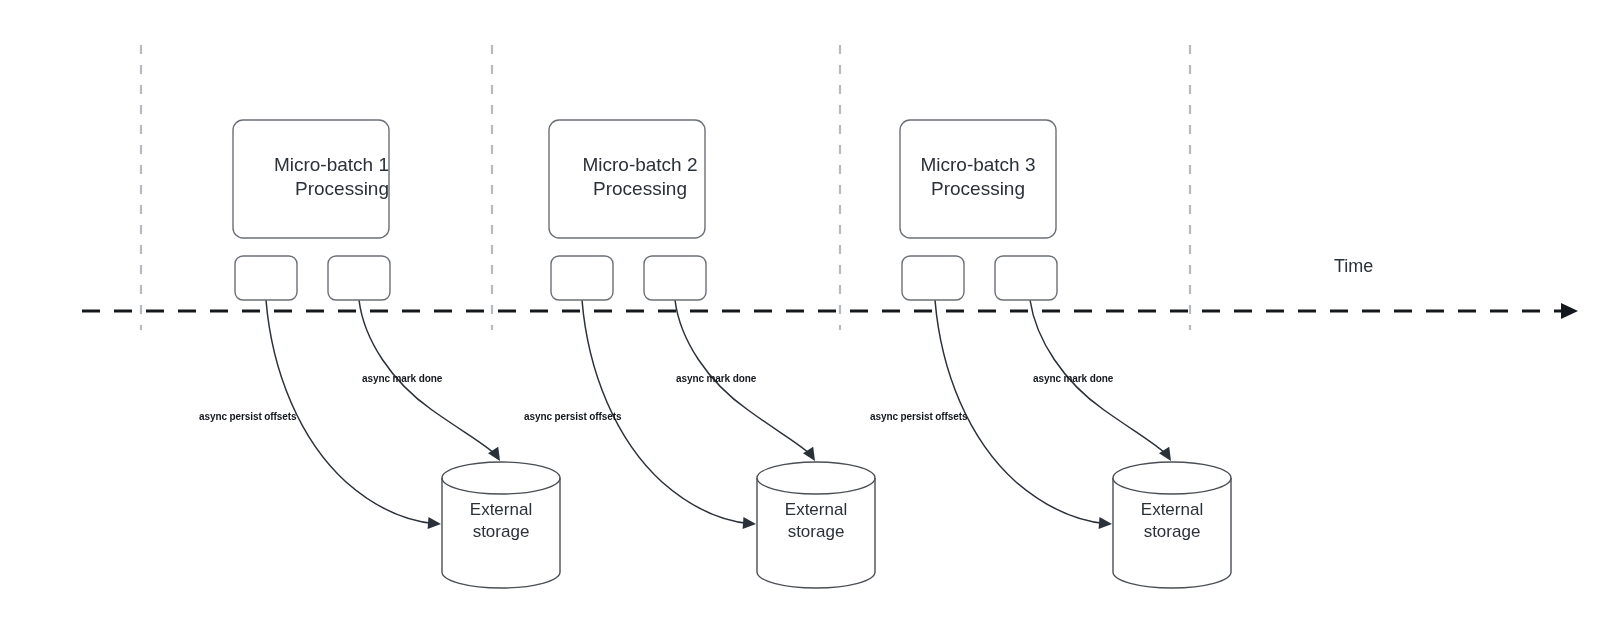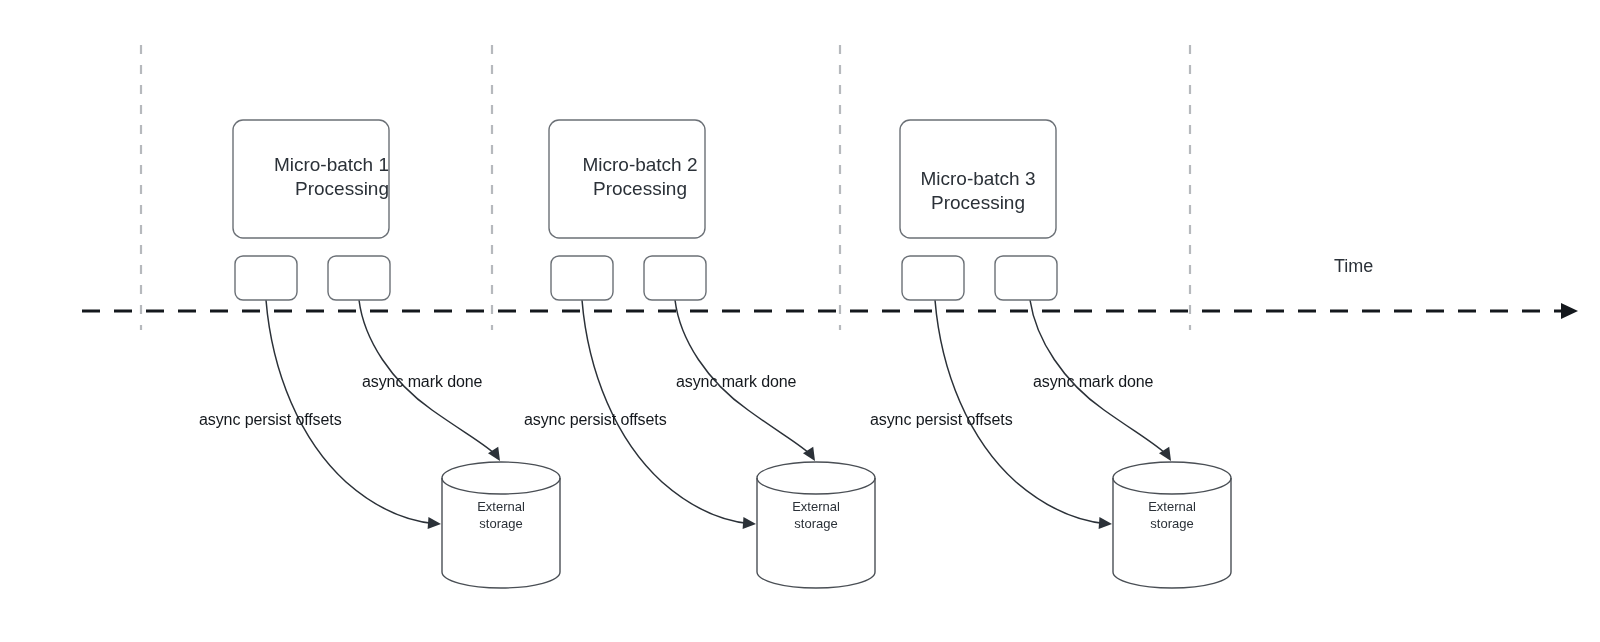--- a/index.html
+++ b/index.html
@@ -34,26 +34,26 @@
     color: #2b3138;
     white-space: pre-line;
     pointer-events: none;
   }
   .batch-label {
     width: 156px;
     font-size: 19px;
   }
   .storage-label {
     width: 122px;
-    font-size: 13px;
+    font-size: 17px;
   }
   .edge-label {
     position: absolute;
-    font-size: 16px;
-    font-weight: normal;
+    font-size: 10px;
+    font-weight: bold;
     color: #14181d;
     white-space: nowrap;
     letter-spacing: -0.1px;
   }
   .time-label {
     position: absolute;
     font-size: 18px;
     color: #2b3138;
     white-space: nowrap;
   }
@@ -114,18 +114,18 @@
       <div class="node-label storage-label" style="left: 440px; top: 499px;">External
 storage</div>
       <div class="edge-label" style="left: 524px; top: 411px;">async persist offsets</div>
       <div class="edge-label" style="left: 676px; top: 373px;">async mark done</div>
       <div class="node-label batch-label" style="left: 562px; top: 153px;">Micro-batch 2
 Processing</div>
       <div class="node-label storage-label" style="left: 755px; top: 499px;">External
 storage</div>
       <div class="edge-label" style="left: 870px; top: 411px;">async persist offsets</div>
       <div class="edge-label" style="left: 1033px; top: 373px;">async mark done</div>
-      <div class="node-label batch-label" style="left: 900px; top: 167px;">Micro-batch 3
+      <div class="node-label batch-label" style="left: 900px; top: 153px;">Micro-batch 3
 Processing</div>
       <div class="node-label storage-label" style="left: 1111px; top: 499px;">External
 storage</div>
     </div>
 </div>
 
 </body></html>

